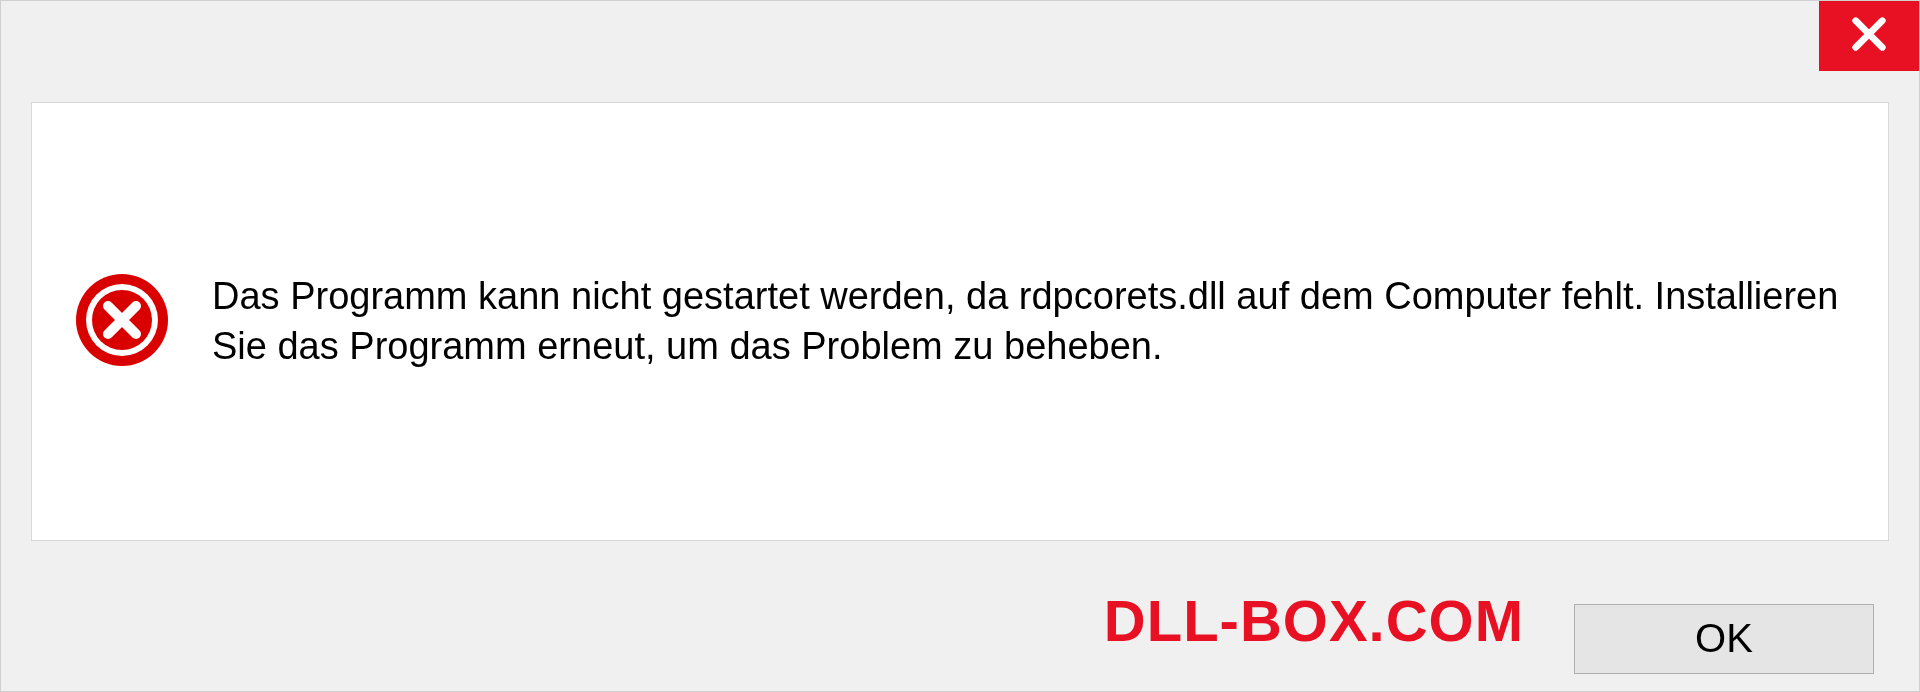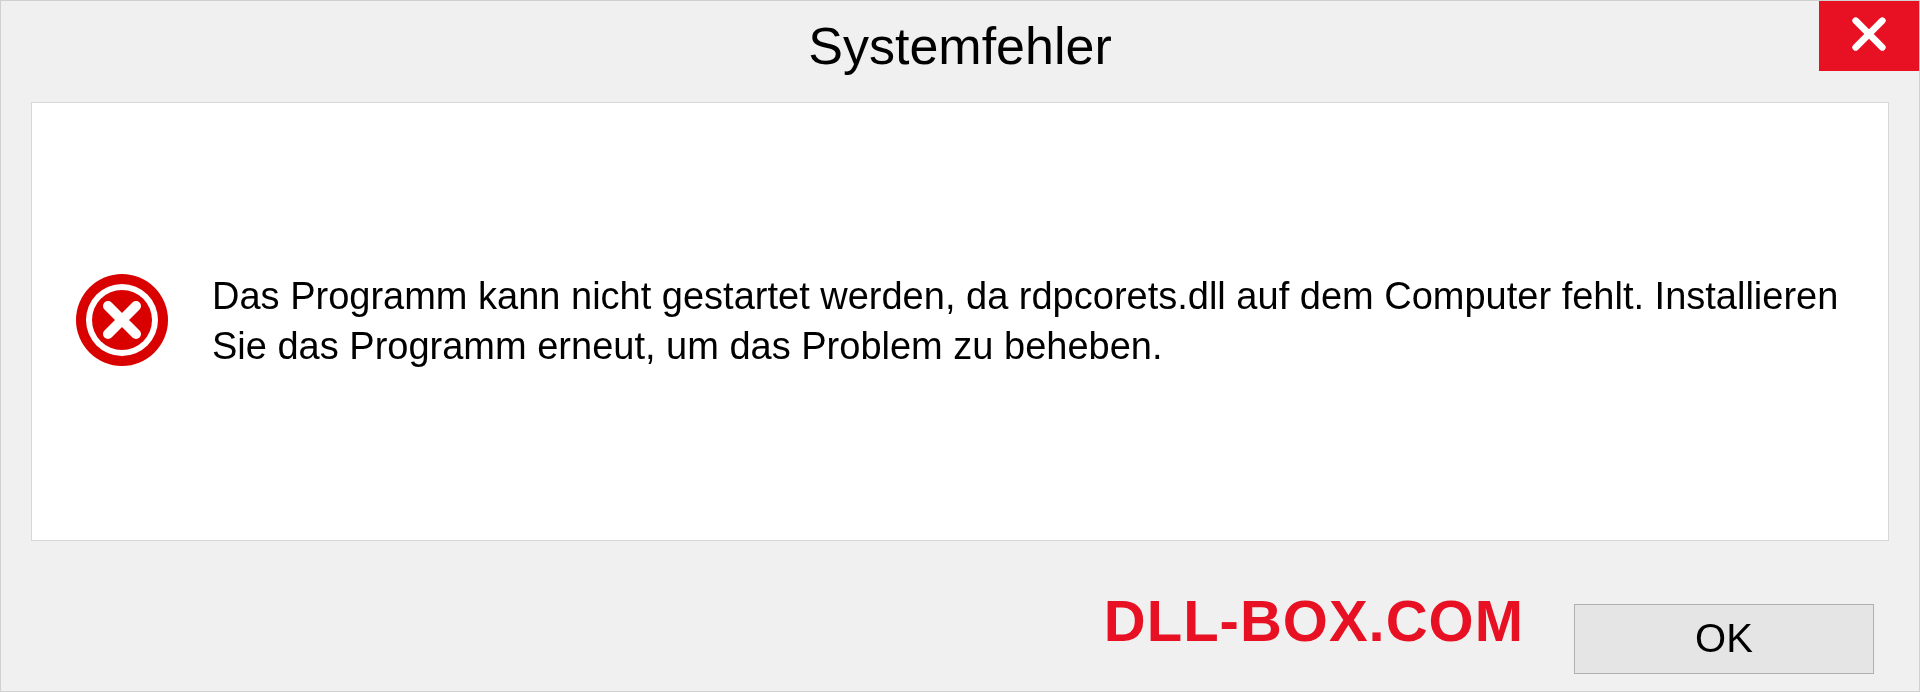--- a/index.html
+++ b/index.html
@@ -100,21 +100,20 @@
       justify-content: center;
       cursor: pointer;
       margin-top: 37px;
     }
   </style>
 </head>
 <body>
 
 <div class="dialog">
   <div class="titlebar">
-    <div class="title">Systemfehler</div>
     <div class="close-button">
       <span>
         <svg viewBox="0 0 24 24">
           <path d="M4 4 L20 20 M20 4 L4 20" stroke="#fff" stroke-width="4" stroke-linecap="round" fill="none"></path>
         </svg>
       </span>
     </div>
   </div>
 
   <div class="content-area">

